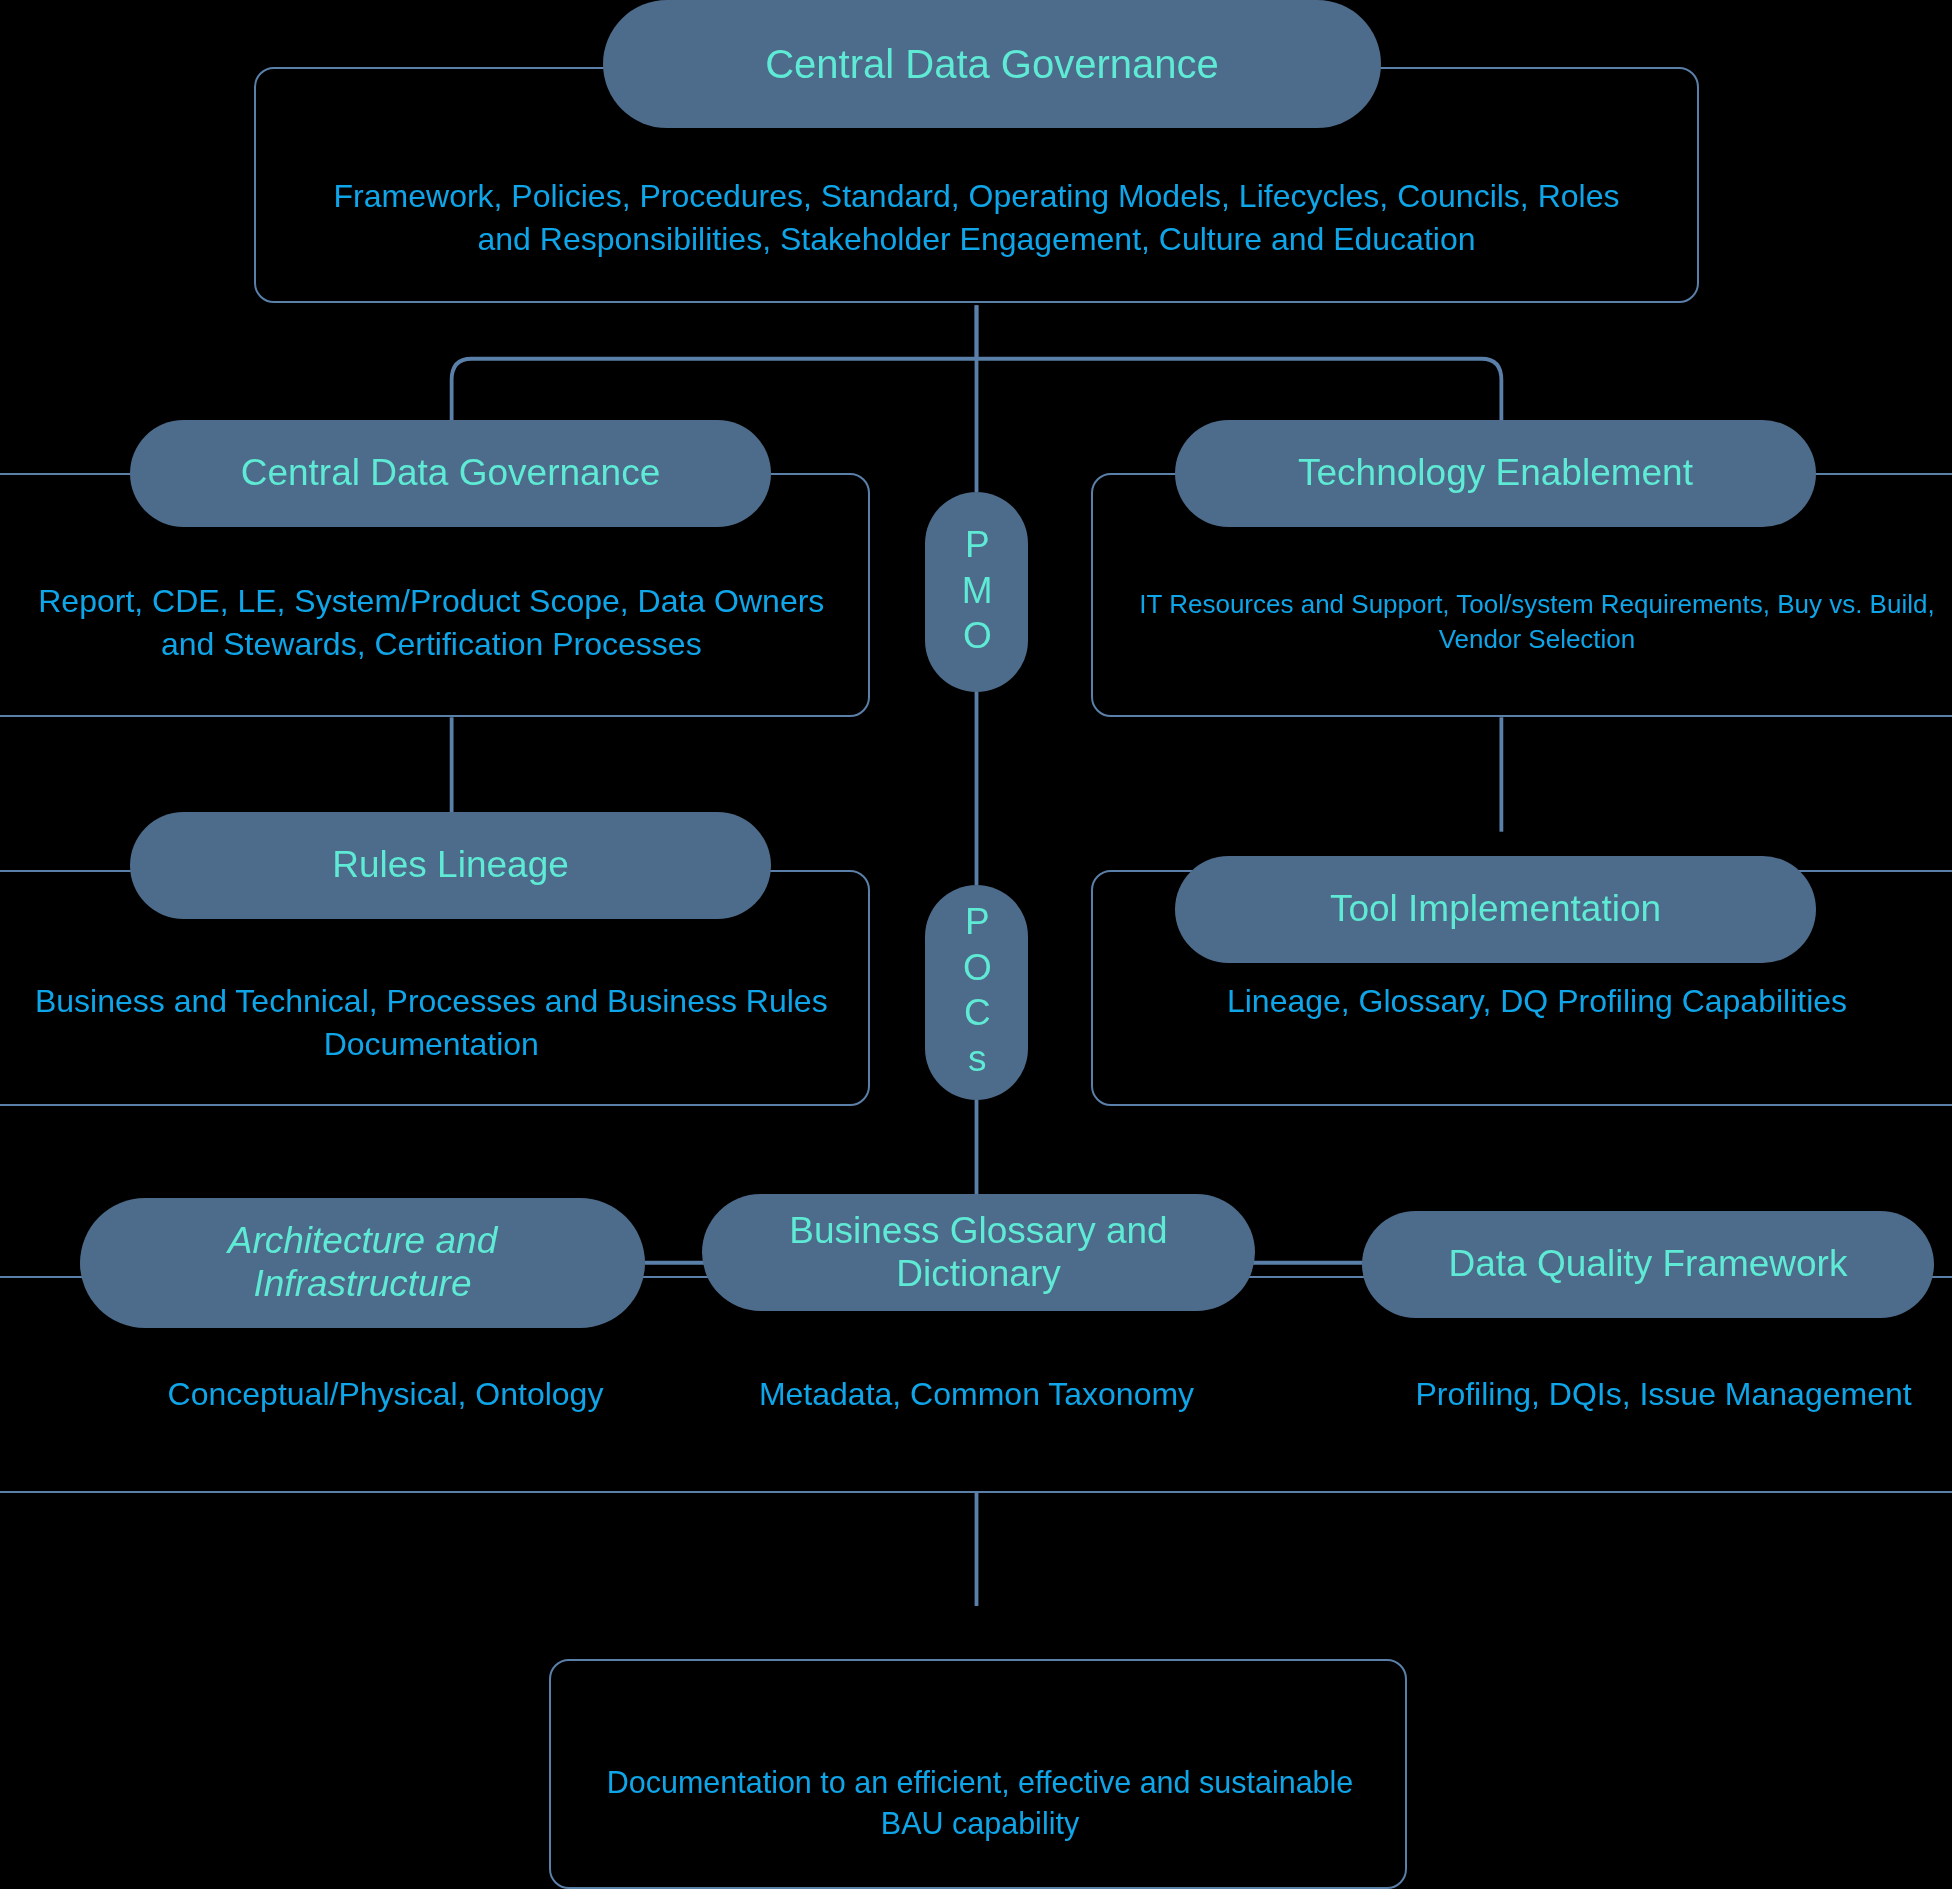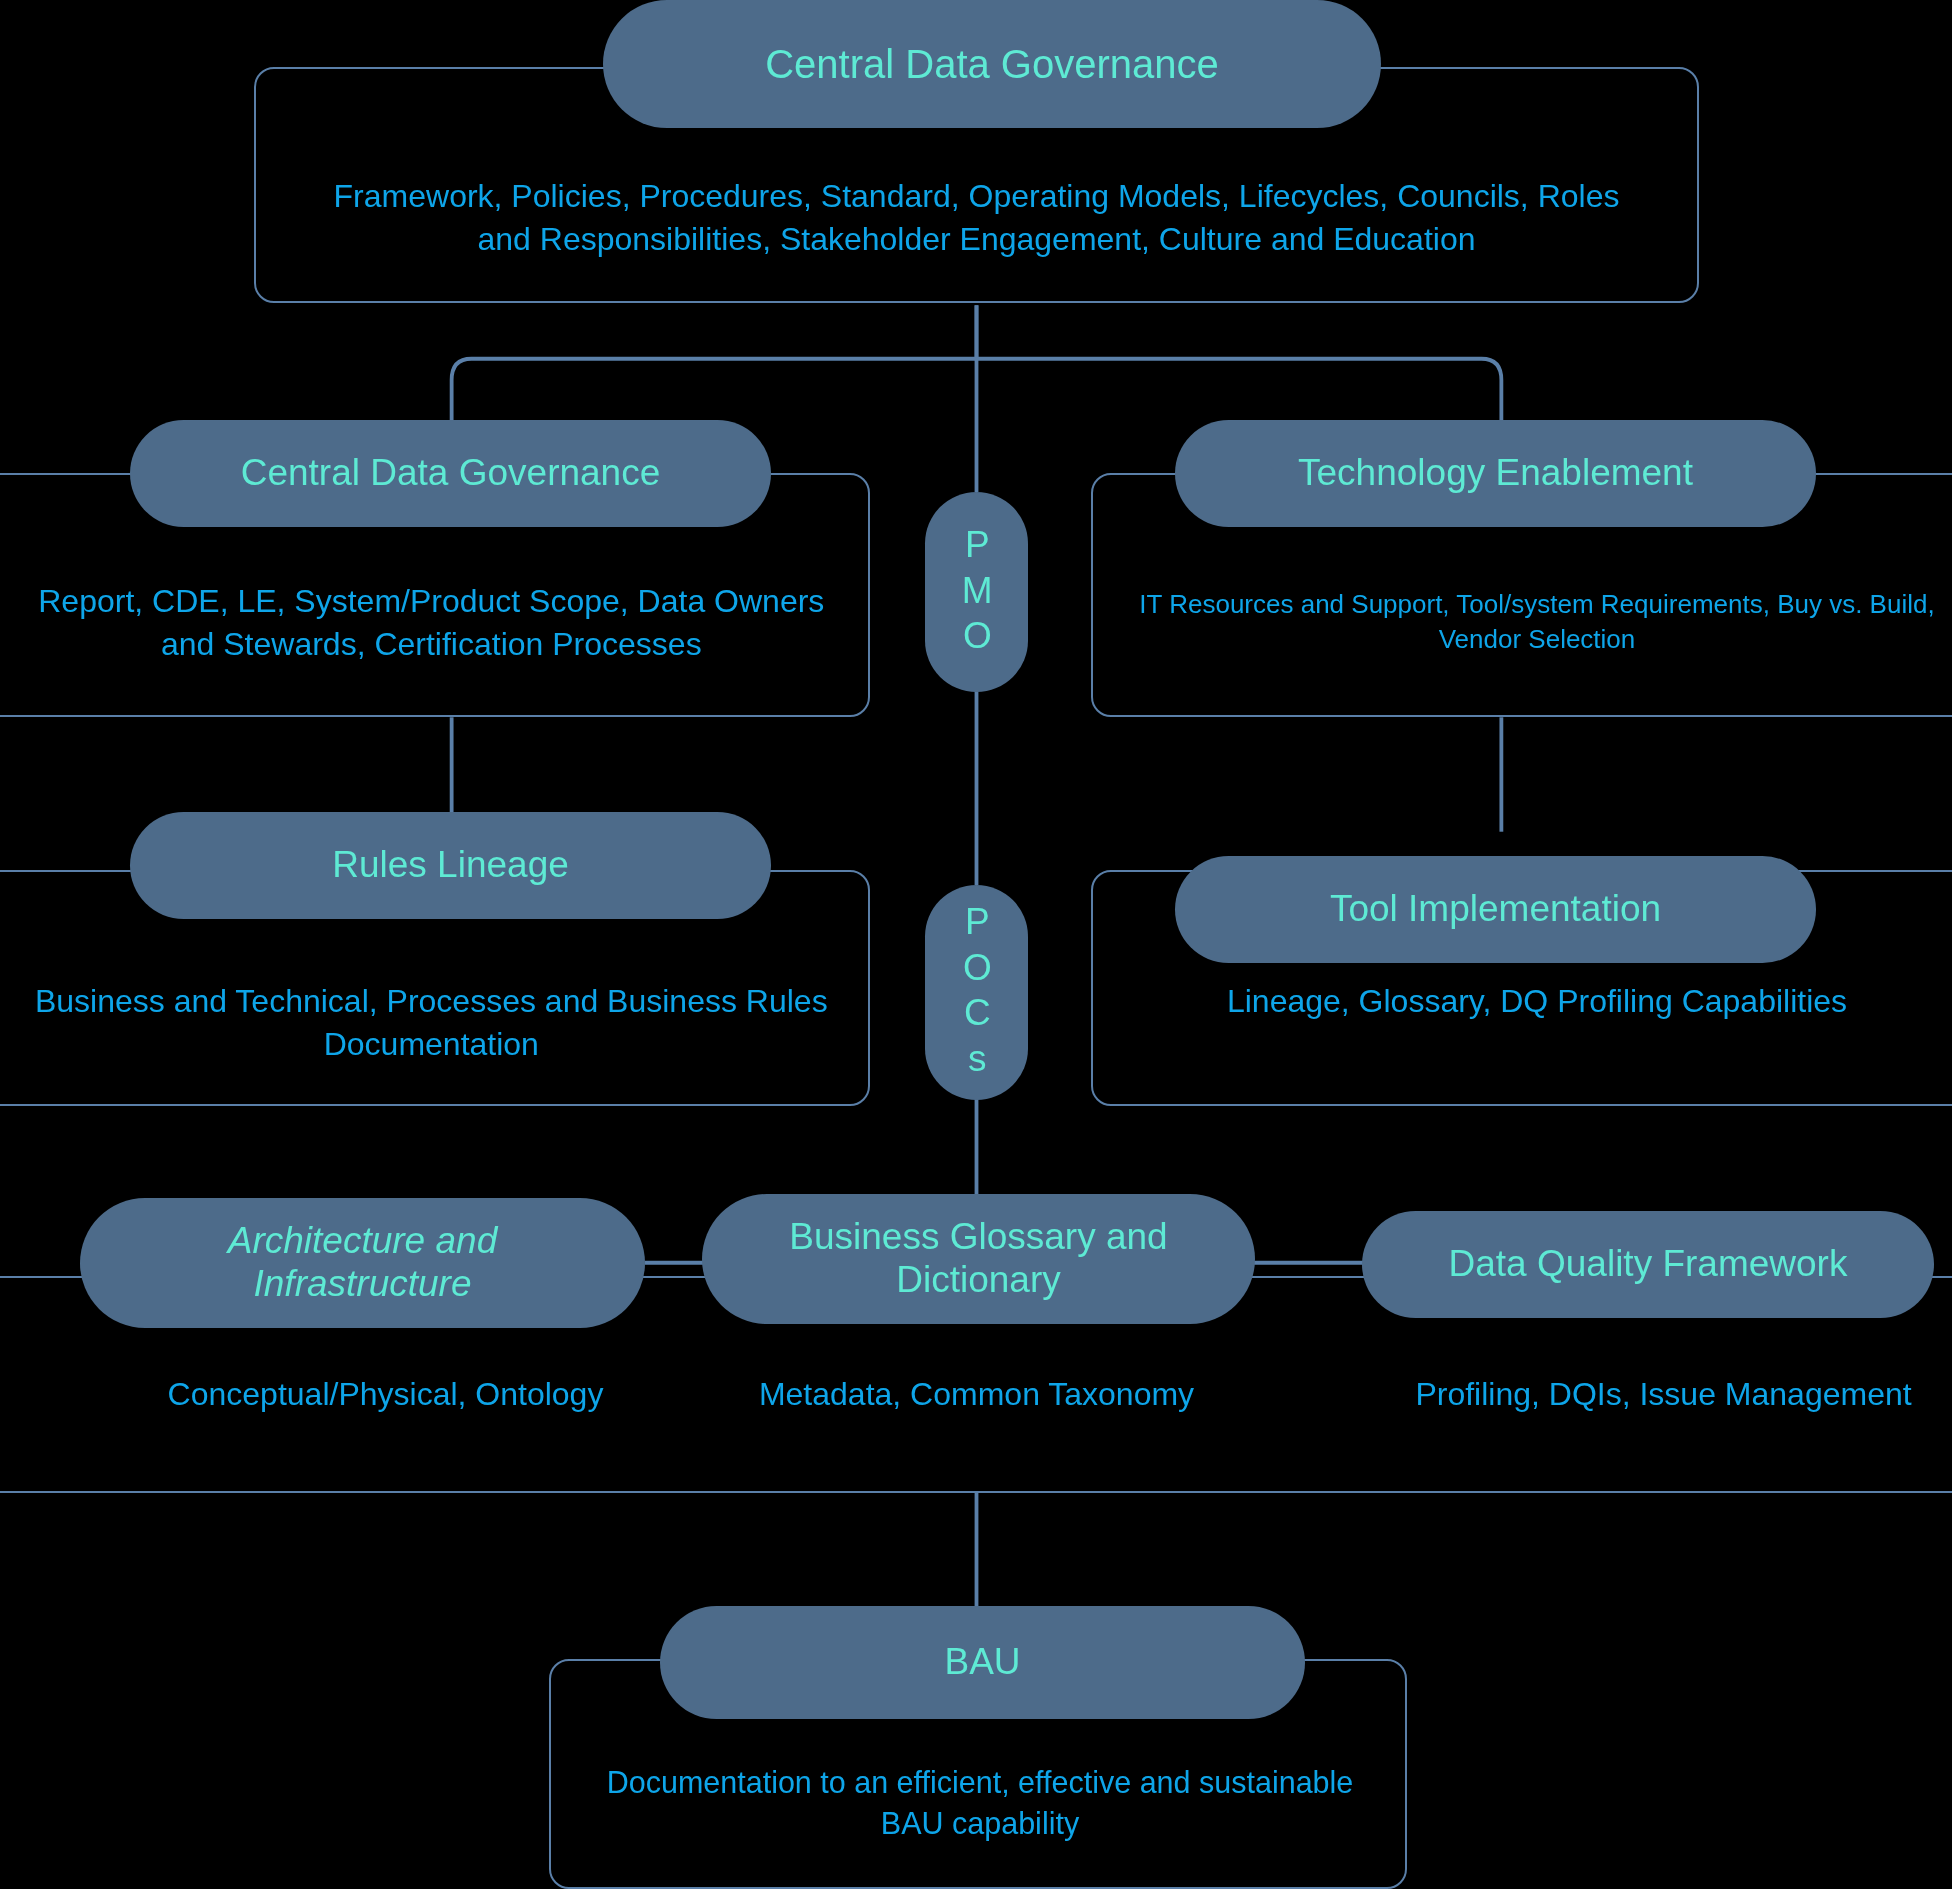--- a/index.html
+++ b/index.html
@@ -116,28 +116,25 @@
   <div class="panel" style="left:-23px;top:1276px;width:2006px;height:217px;"></div>
 
   <div class="desc" style="left:46px;top:1373px;width:679px;font-size:32px;">Conceptual/Physical, Ontology</div>
   <div class="desc" style="left:656px;top:1373px;width:641px;font-size:32px;">Metadata, Common Taxonomy</div>
   <div class="desc" style="left:1404px;top:1373px;width:519px;font-size:32px;">Profiling, DQIs, Issue Management</div>
 
   <div class="pill" style="left:80px;top:1198px;width:565px;height:130px;font-size:37px;padding:0 46px;font-style:italic;">
     <span>Architecture and Infrastructure</span>
   </div>
 
-  <div class="pill" style="left:702px;top:1194px;width:553px;height:130px;font-size:37px;padding:0 46px;">
+  <div class="pill" style="left:702px;top:1194px;width:553px;height:117px;font-size:37px;padding:0 46px;">
     <span>Business Glossary and Dictionary</span>
   </div>
 
   <div class="pill" style="left:1362px;top:1211px;width:572px;height:107px;font-size:37px;padding:0 23px;">
     <span>Data Quality Framework</span>
   </div>
 
   <div class="panel" style="left:549px;top:1659px;width:858px;height:230px;"></div>
   <div class="desc" style="left:595px;top:1762px;width:770px;font-size:30.5px;">Documentation to an efficient, effective and sustainable BAU capability</div>
-  <div class="pill" style="left:660px;top:1606px;width:645px;height:113px;font-size:37px;">
-    <span>BAU</span>
-  </div>
 
 </div>
 
 
 </body></html>

